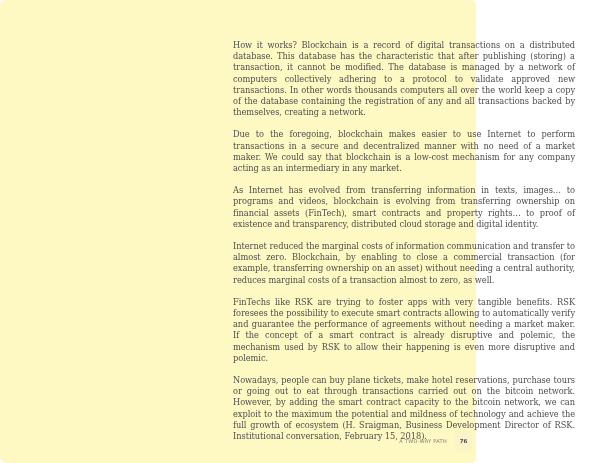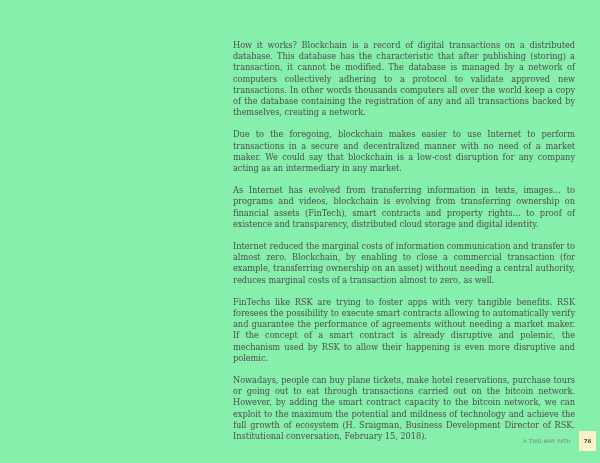--- a/index.html
+++ b/index.html
@@ -11,22 +11,23 @@
       width: 600px;
       height: 463px;
       position: relative;
       overflow: hidden;
       font-family: "DejaVu Serif", "Liberation Serif", serif;
       color: #4a4a4a;
     }
     .page {
       position: absolute;
       left: 0; top: 0;
-      width: 600px; height: 463px;
-      background: #86efac;
+      width: 476px; height: 463px;
+      background: #fef9c3;
+      border-radius: 6px;
     }
     .text-column {
       position: absolute;
       left: 233px;
       top: 40px;
       width: 342px;
     }
     .para {
       margin: 0 0 11px 0;
       font-size: 8.25px;
@@ -66,21 +67,21 @@
       font-weight: bold;
       color: #4a4a4a;
     }
   </style>
 </head>
 <body>
 
 <div class="page">
   <div class="text-column">
     <p class="para">How it works? Blockchain is a record of digital transactions on a distributed database. This database has the characteristic that after publishing (storing) a transaction, it cannot be modified. The database is managed by a network of computers collectively adhering to a protocol to validate approved new transactions. In other words thousands computers all over the world keep a copy of the database containing the registration of any and all transactions backed by themselves, creating a network.</p>
-    <p class="para">Due to the foregoing, blockchain makes easier to use Internet to perform transactions in a secure and decentralized manner with no need of a market maker. We could say that blockchain is a low-cost disruption for any company acting as an intermediary in any market.</p>
+    <p class="para">Due to the foregoing, blockchain makes easier to use Internet to perform transactions in a secure and decentralized manner with no need of a market maker. We could say that blockchain is a low-cost mechanism for any company acting as an intermediary in any market.</p>
     <p class="para">As Internet has evolved from transferring information in texts, images… to programs and videos, blockchain is evolving from transferring ownership on financial assets (FinTech), smart contracts and property rights… to proof of existence and transparency, distributed cloud storage and digital identity.</p>
     <p class="para">Internet reduced the marginal costs of information communication and transfer to almost zero. Blockchain, by enabling to close a commercial transaction (for example, transferring ownership on an asset) without needing a central authority, reduces marginal costs of a transaction almost to zero, as well.</p>
     <p class="para">FinTechs like RSK are trying to foster apps with very tangible benefits. RSK foresees the possibility to execute smart contracts allowing to automatically verify and guarantee the performance of agreements without needing a market maker. If the concept of a smart contract is already disruptive and polemic, the mechanism used by RSK to allow their happening is even more disruptive and polemic.</p>
     <p class="para">Nowadays, people can buy plane tickets, make hotel reservations, purchase tours or going out to eat through transactions carried out on the bitcoin network. However, by adding the smart contract capacity to the bitcoin network, we can exploit to the maximum the potential and mildness of technology and achieve the full growth of ecosystem (H. Sraigman, Business Development Director of RSK. Institutional conversation, February 15, 2018).</p>
   </div>
 
   <div class="footer">
     <span class="running-title">A TWO-WAY PATH</span>
     <div class="page-number-box">
       <span class="page-number">76</span>

